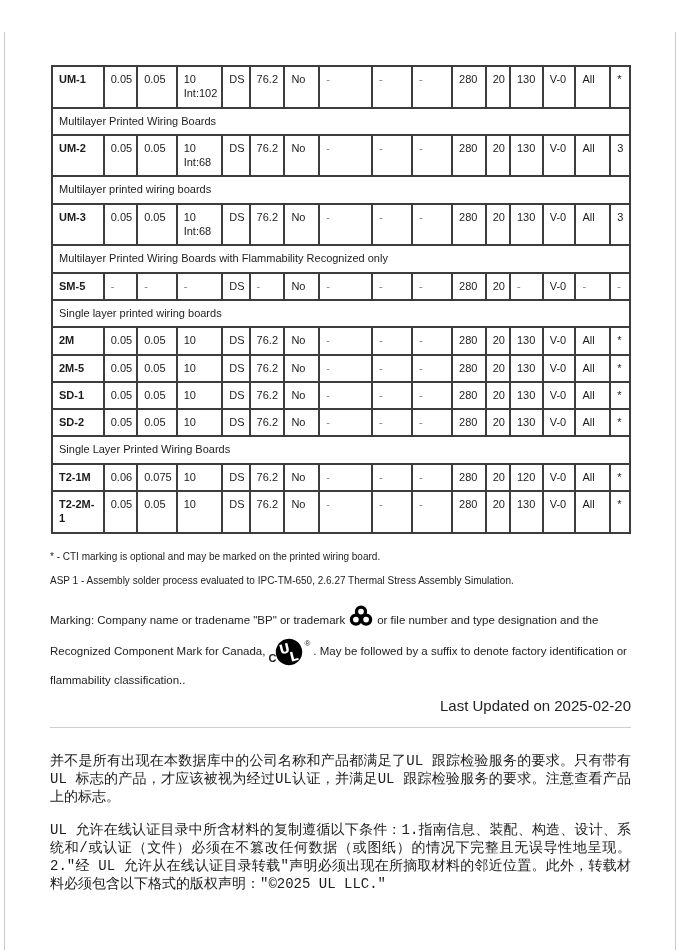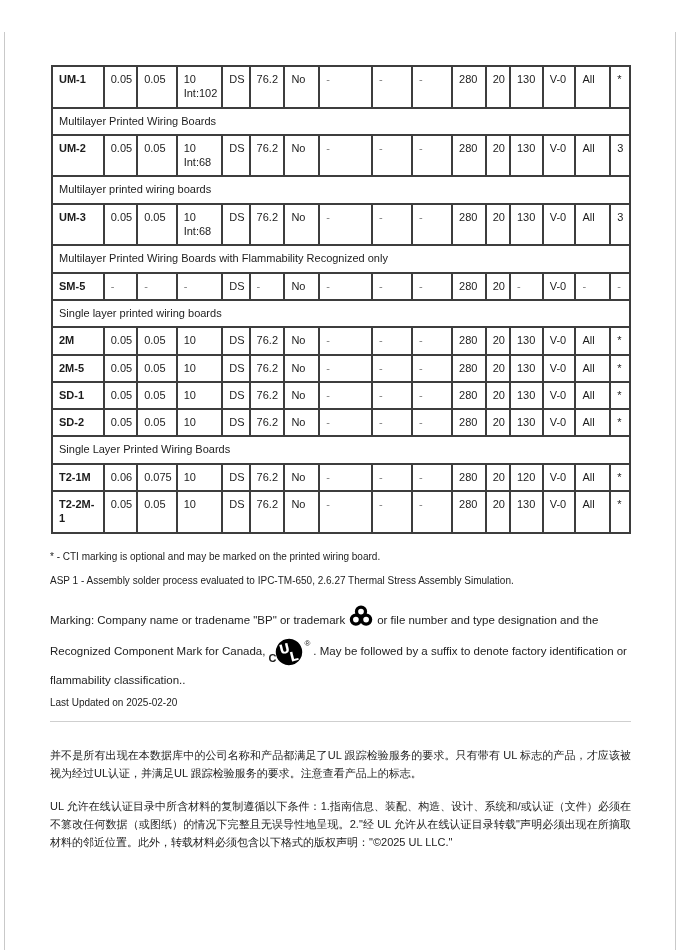--- a/index.html
+++ b/index.html
@@ -36,25 +36,25 @@
   .fn { font-size:10px; color:#222; }
   .fn-cti { margin-top:17px; }
   .fn-asp { margin-top:13px; }
 
   .marking { margin-top:19px; font-size:11.5px; line-height:27px; color:#222; }
   .inline-icon { display:inline-block; vertical-align:middle; margin:0 4px; }
   .cul-mark { display:inline-block; vertical-align:middle; margin:0 3px; white-space:nowrap; }
   .cul-c { font-size:11px; font-weight:bold; position:relative; top:7px; margin-right:-2px; }
   .cul-r { font-size:8px; position:relative; top:-9px; }
 
-  .last-updated { font-size:10px; margin-top:3px; color:#222; }
+  .last-updated { text-align:right; font-size:15px; margin-top:3px; color:#222; }
 
   .divider { border-top:1px solid #cfcfcf; margin-top:13px; }
 
-  .zh { font-size:11px; line-height:18px; text-align:justify; color:#1c1c1c; }
+  .zh { font-size:14px; line-height:18px; text-align:justify; color:#1c1c1c;font-family:Liberation Mono, monospace; }
   .zh-1 { margin-top:24px; }
   .zh-2 { margin-top:15px; }
 </style>
 </head>
 <body>
 
 <div class="sheet">
   <div class="content">
 
     <table class="spec">

